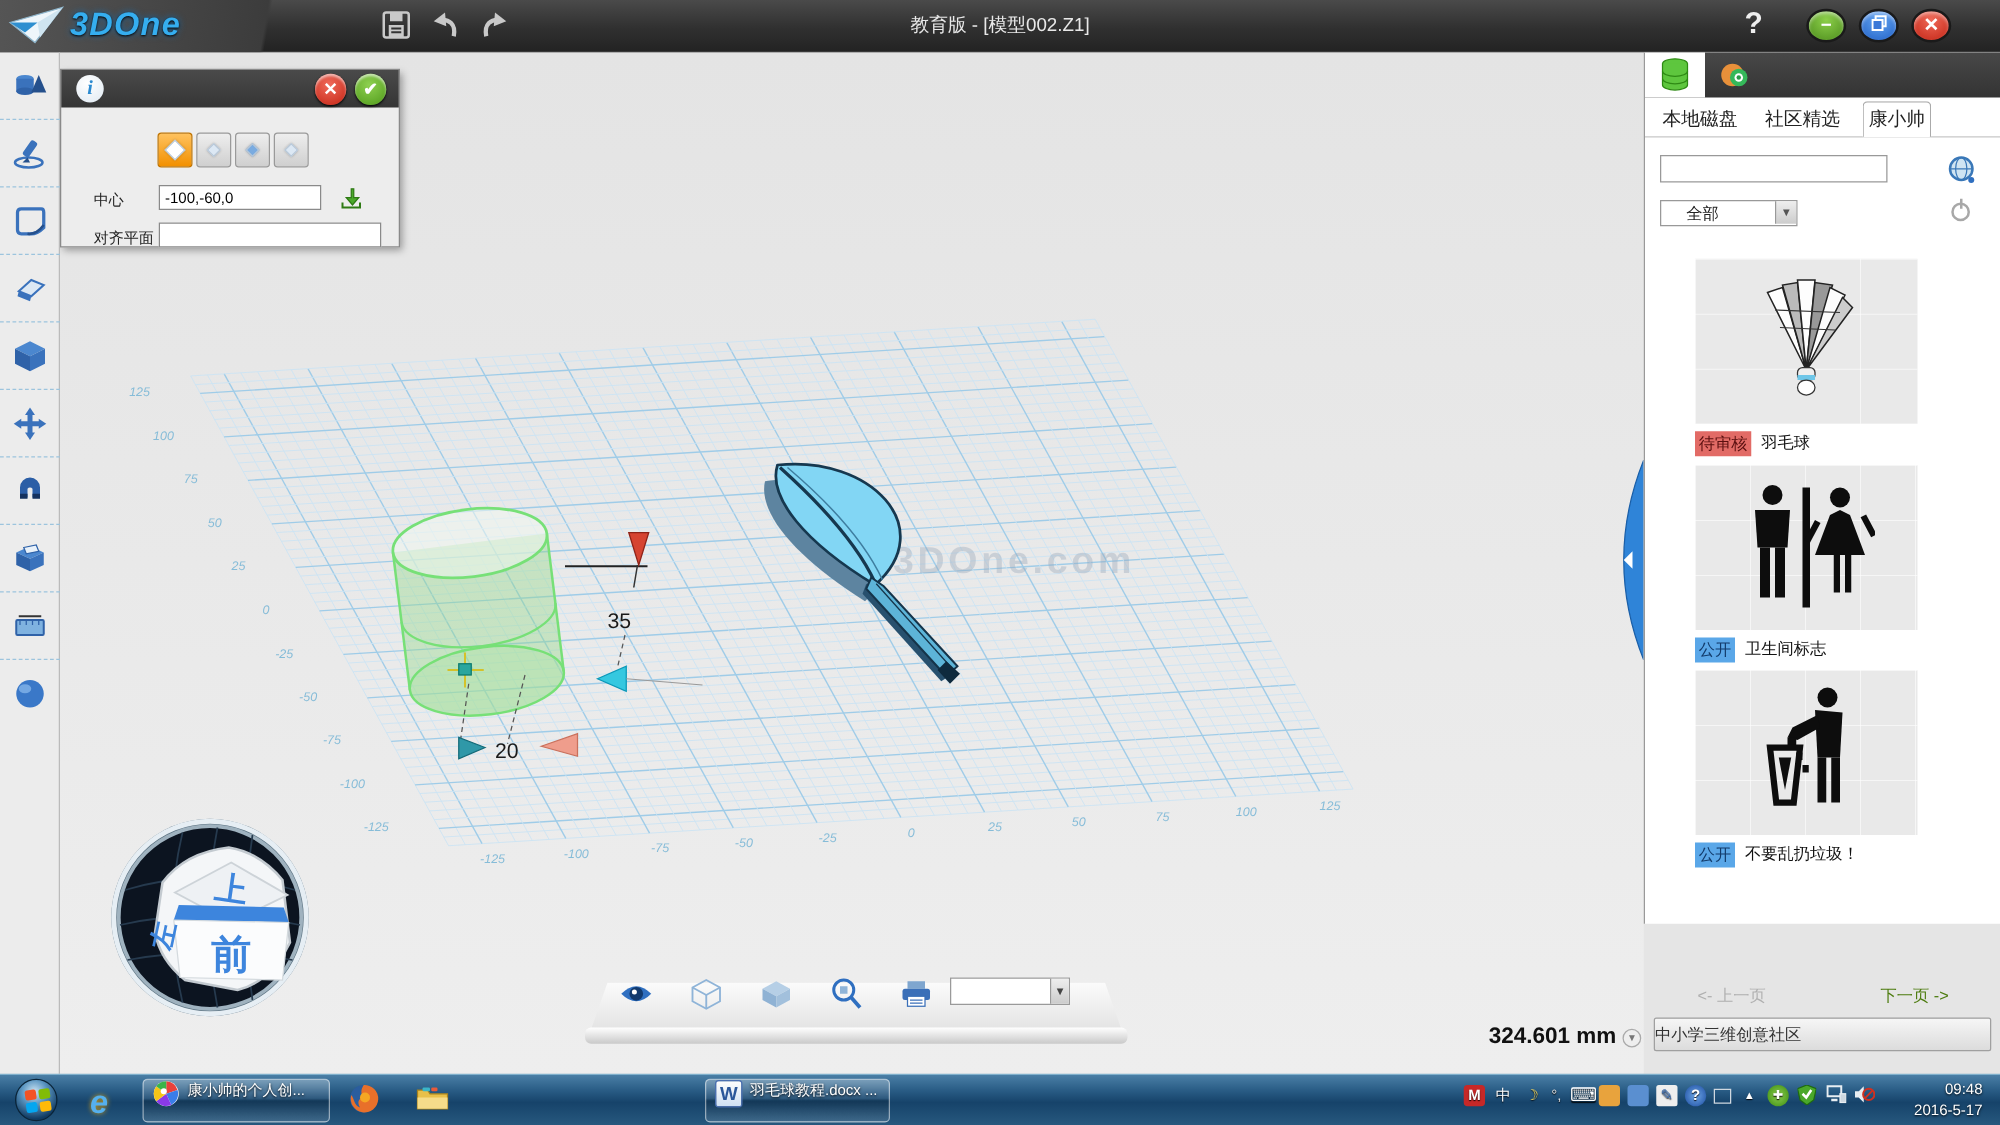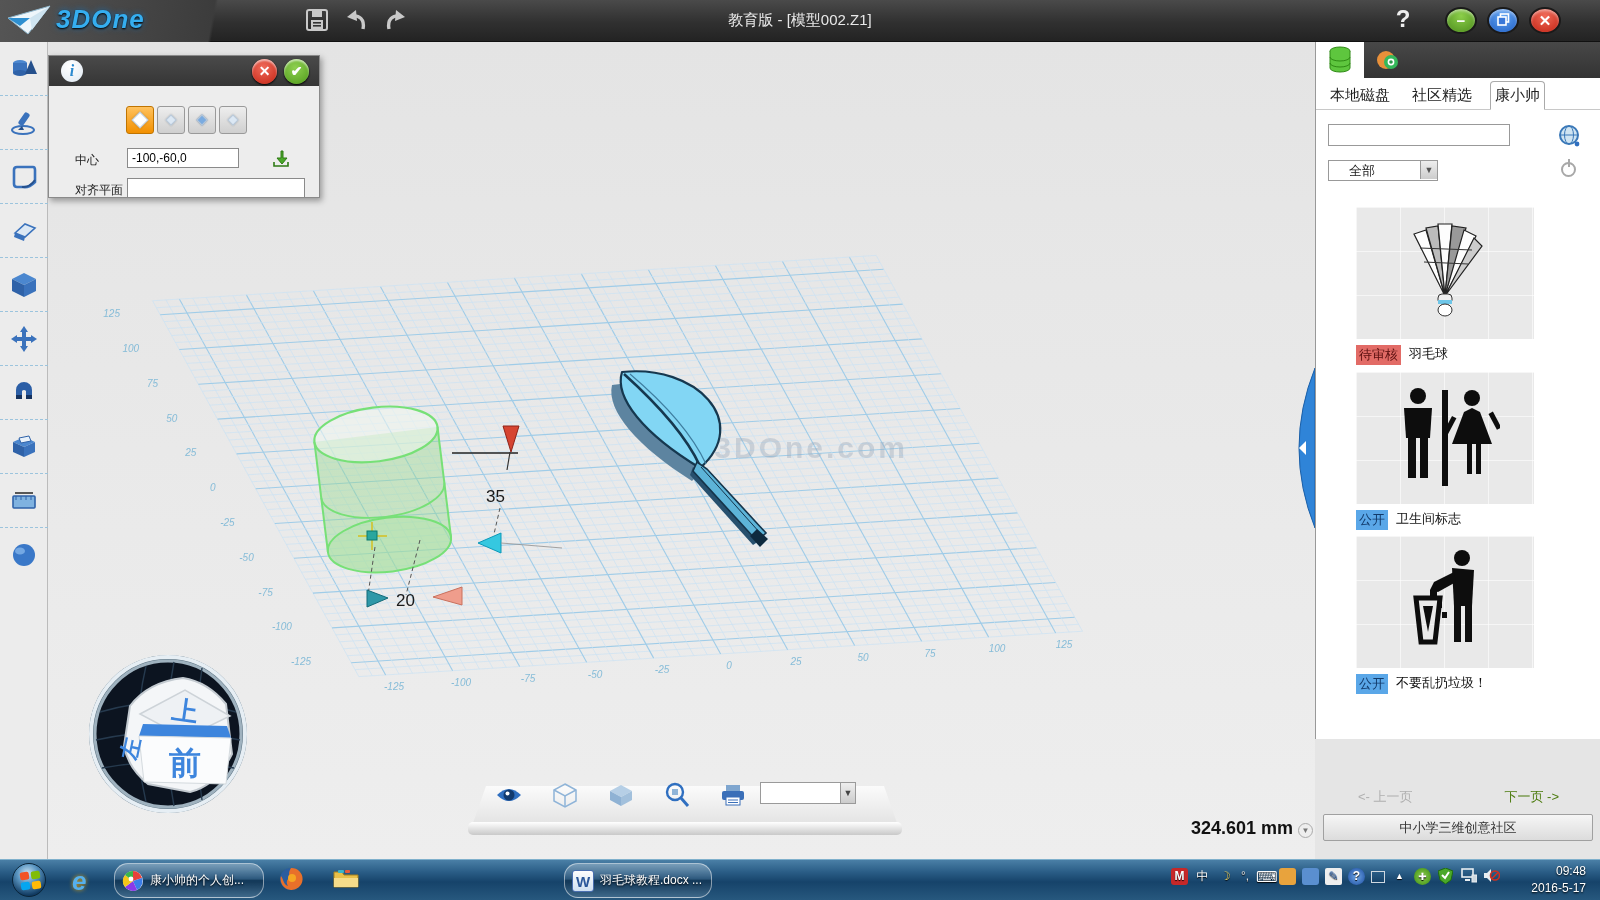--- a/index.html
+++ b/index.html
@@ -119,33 +119,33 @@
     background-size:44px 44px; display:flex; align-items:center; justify-content:center; }
   .item-caption { margin-top:6px; font-size:13px; color:#111; display:flex; gap:8px; }
   .badge { padding:1px 3px; }
   .badge.review { background:#e26b66; color:#5a0f0f; }
   .badge.public { background:#5aa7e8; color:#123a6a; }
   #pager { position:absolute; left:0; top:746px; width:285px; font-size:13px; }
   #pager .prev { position:absolute; left:42px; color:#b0b0b0; }
   #pager .next { position:absolute; right:42px; color:#4d7c0f; }
   #community-btn { position:absolute; left:7px; top:772px; width:270px; height:27px;
     background:linear-gradient(#f6f6f6,#dcdcdc); border:1px solid #a0a0a0; border-radius:2px;
-    font-size:13px; color:#333; text-align:center; line-height:25px; }
+    font-size:13px; color:#333; text-align:left; line-height:25px; }
 
   
   #taskbar { position:absolute; left:0; top:859px; width:1600px; height:41px;
     background:linear-gradient(#4a7fa6 0%, #2a5d86 30%, #16436a 55%, #27587e 100%);
     border-top:1px solid #7fb0cc; }
   #start-orb { position:absolute; left:12px; top:3px; width:34px; height:34px; border-radius:50%;
     background:radial-gradient(circle at 45% 30%, #cfe6f5 0%, #5b96c2 35%, #123c63 75%, #0a2947 100%);
     border:1px solid #0a2438; overflow:hidden; }
   .flag { position:absolute; width:9px; height:8px; border-radius:2px; }
   .task-btn { position:absolute; top:3px; height:35px; border:1px solid rgba(255,255,255,.5);
-    border-radius:14px; background:linear-gradient(rgba(255,255,255,.30),rgba(255,255,255,.08) 45%,rgba(0,0,0,.18) 50%,rgba(255,255,255,.12));
-    display:flex; align-items:center; gap:6px; padding:0 7px; color:#fff; font-size:12px;
+    border-radius:4px; background:linear-gradient(rgba(255,255,255,.30),rgba(255,255,255,.08) 45%,rgba(0,0,0,.18) 50%,rgba(255,255,255,.12));
+    display:flex; align-items:flex-start; gap:6px; padding:0 7px; color:#fff; font-size:12px;
     text-shadow:0 1px 2px #000; white-space:nowrap; overflow:hidden; }
   .task-btn.active { background:linear-gradient(rgba(255,255,255,.5),rgba(255,255,255,.18) 45%,rgba(0,0,0,.12) 50%,rgba(255,255,255,.25)); }
   .ql-icon { position:absolute; top:6px; }
   #tray { position:absolute; right:100px; top:8px; display:flex; gap:6px; align-items:center; }
   .tray-ic { width:17px; height:17px; font-size:12px; color:#fff; text-align:center;
     line-height:17px; text-shadow:0 1px 1px #000; }
   #clock { position:absolute; right:14px; top:3px; text-align:right; color:#fff;
     font-size:12px; line-height:17px; text-shadow:0 1px 2px #000; }
 </style>
 </head>
@@ -481,21 +481,21 @@
           <span class="dm small"></span>
         </div>
       <div class="dmbtn">
           <span class="dm small blue"></span>
         </div>
       <div class="dmbtn">
           <span class="dm small"></span>
         </div>
     </div>
     <span class="dlg-row" style="top:96px">中心</span>
-    <input class="dlg-input" style="left: 78px; top: 92px; width: 112px;" value="-100,-60,0">
+    <input class="dlg-input" style="left: 78px; top: 92px; width: 130px;" value="-100,-60,0">
     <svg class="abs" style="left:222px; top:92px" width="20" height="20" viewBox="0 0 20 20">
       <polygon points="10,3 10,10 6,10 11,16 16,10 12,10 12,3" fill="#4aa82a" stroke="#2e7a14"></polygon>
       <path d="M3 14 L3 18 L17 18 L17 14" fill="none" stroke="#2e7a14" stroke-width="1.6"></path>
     </svg>
     <span class="dlg-row" style="top:126px">对齐平面</span>
     <input class="dlg-input" style="left: 78px; top: 122px; width: 178px;" value="">
   </div>
 
   <svg id="collapse-handle" viewBox="0 0 20 160">
     <path d="M20 0 Q-12 80 20 160 Z" fill="#2f84d8" stroke="#1a5fa8" stroke-width="1"></path>

